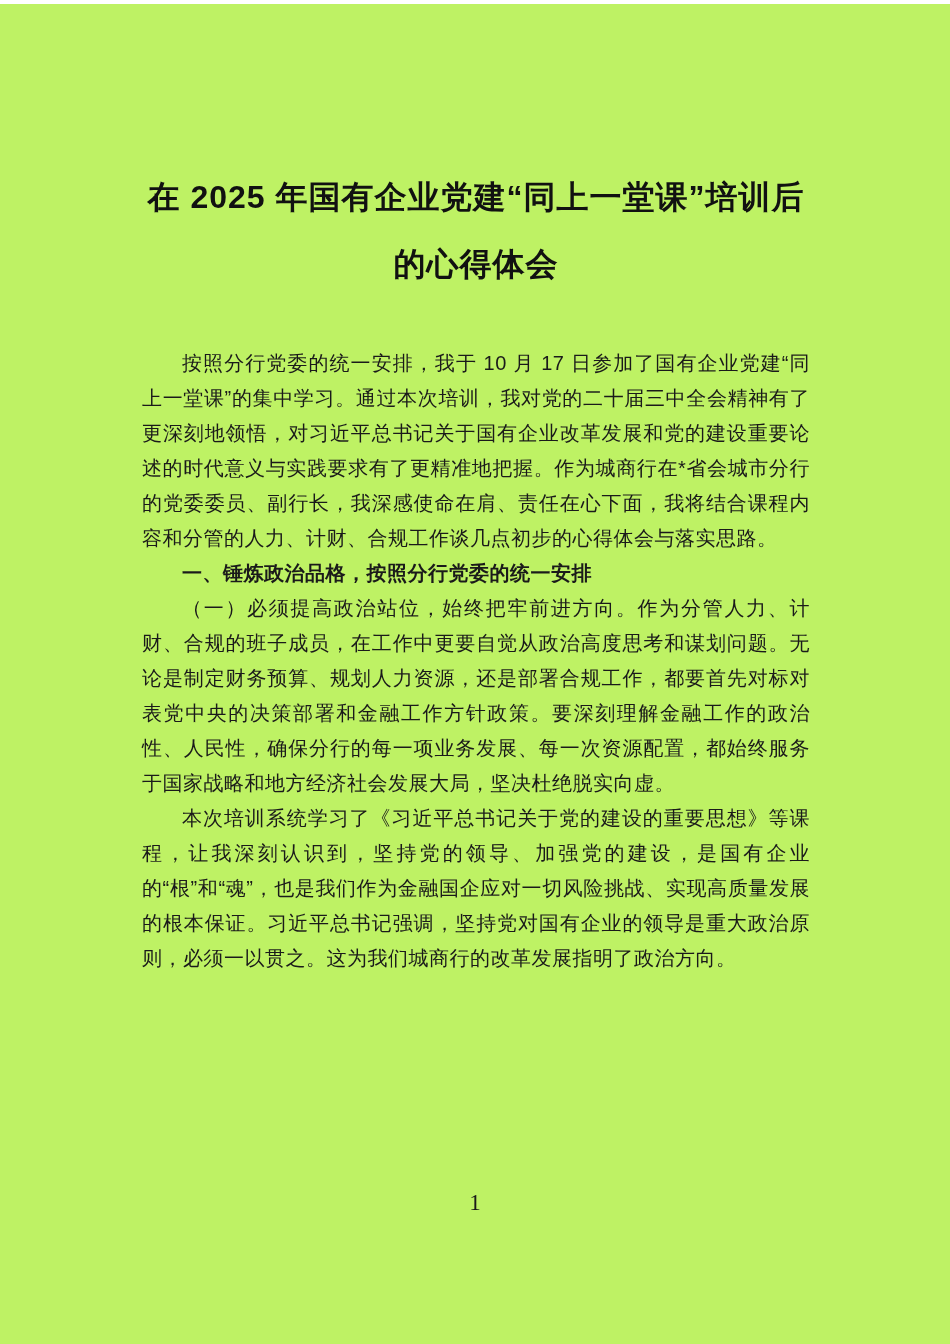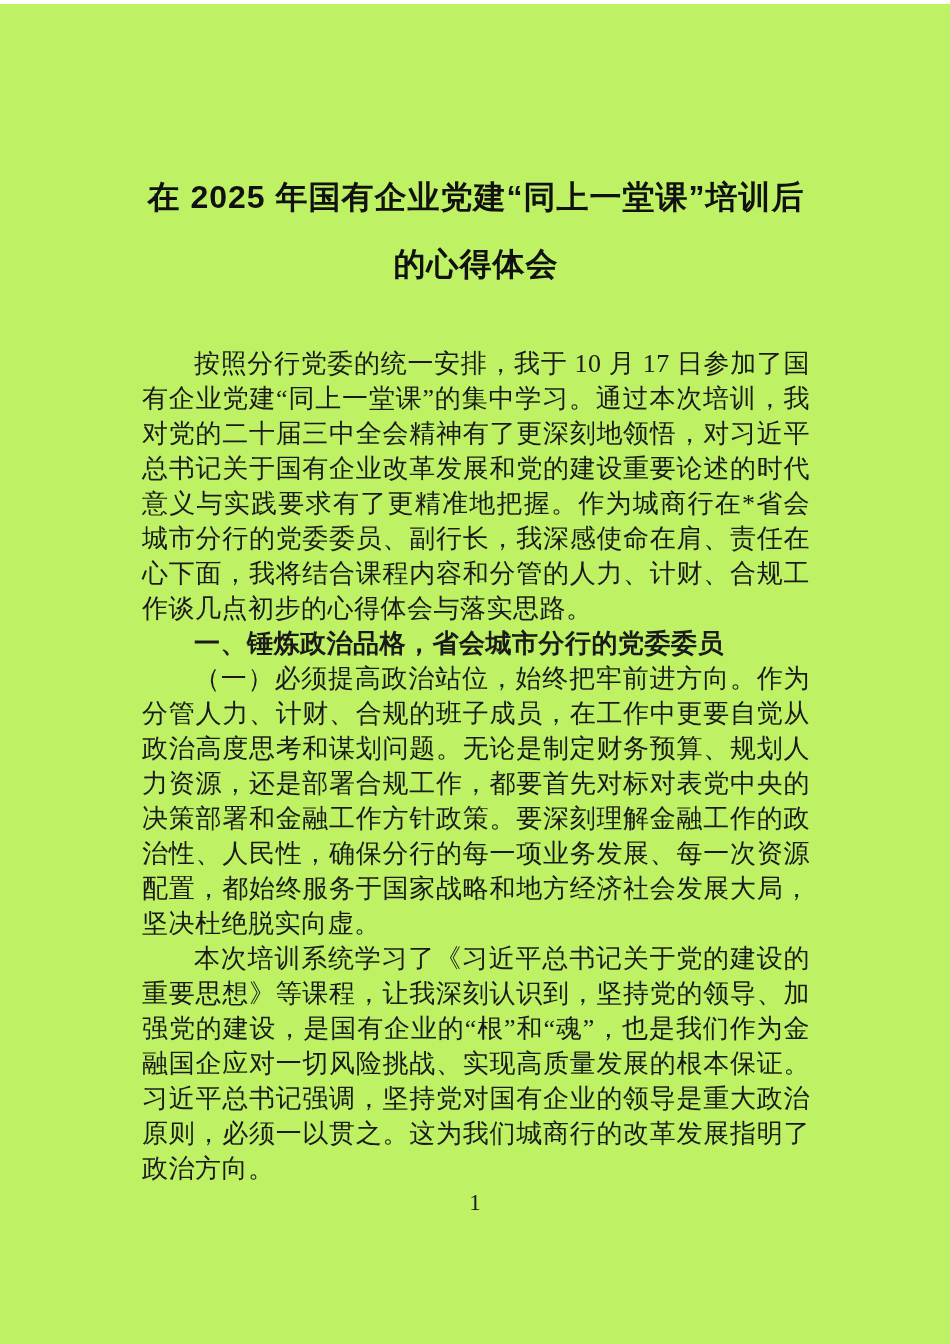--- a/index.html
+++ b/index.html
@@ -22,22 +22,22 @@
     font-family: "Liberation Sans", "DejaVu Sans", sans-serif;
     font-size: 32px;
     font-weight: 700;
     text-align: center;
     line-height: 2.1;
     letter-spacing: 1px;
     margin: 0 0 48px 0;
     color: #111;
   }
   .doc-body {
-    font-family: Liberation Serif, serif;
-    font-size: 26px;
+    font-family: Liberation Sans, sans-serif;
+    font-size: 20px;
     line-height: 35px;
     letter-spacing: 0.5px;
   }
   .doc-body p {
     margin: 0;
     text-indent: 2em;
     text-align: justify;
     text-justify: inter-ideograph;
     word-break: break-all;
   }
@@ -57,20 +57,20 @@
 </style>
 </head>
 <body>
 
 <div class="page">
 
   <h1 class="doc-title">在 2025 年国有企业党建“同上一堂课”培训后的心得体会</h1>
 
   <div class="doc-body">
     <p>按照分行党委的统一安排，我于 10 月 17 日参加了国有企业党建“同上一堂课”的集中学习。通过本次培训，我对党的二十届三中全会精神有了更深刻地领悟，对习近平总书记关于国有企业改革发展和党的建设重要论述的时代意义与实践要求有了更精准地把握。作为城商行在*省会城市分行的党委委员、副行长，我深感使命在肩、责任在心下面，我将结合课程内容和分管的人力、计财、合规工作谈几点初步的心得体会与落实思路。</p>
-    <p class="heading">一、锤炼政治品格，省会城市分行的党委委员</p>
+    <p class="heading">一、锤炼政治品格，按照分行党委的统一安排</p>
     <p>（一）必须提高政治站位，始终把牢前进方向。作为分管人力、计财、合规的班子成员，在工作中更要自觉从政治高度思考和谋划问题。无论是制定财务预算、规划人力资源，还是部署合规工作，都要首先对标对表党中央的决策部署和金融工作方针政策。要深刻理解金融工作的政治性、人民性，确保分行的每一项业务发展、每一次资源配置，都始终服务于国家战略和地方经济社会发展大局，坚决杜绝脱实向虚。</p>
     <p>本次培训系统学习了《习近平总书记关于党的建设的重要思想》等课程，让我深刻认识到，坚持党的领导、加强党的建设，是国有企业的“根”和“魂”，也是我们作为金融国企应对一切风险挑战、实现高质量发展的根本保证。习近平总书记强调，坚持党对国有企业的领导是重大政治原则，必须一以贯之。这为我们城商行的改革发展指明了政治方向。</p>
   </div>
 
   <div class="page-footer">1</div>
 
 </div>
 
 </body></html>

